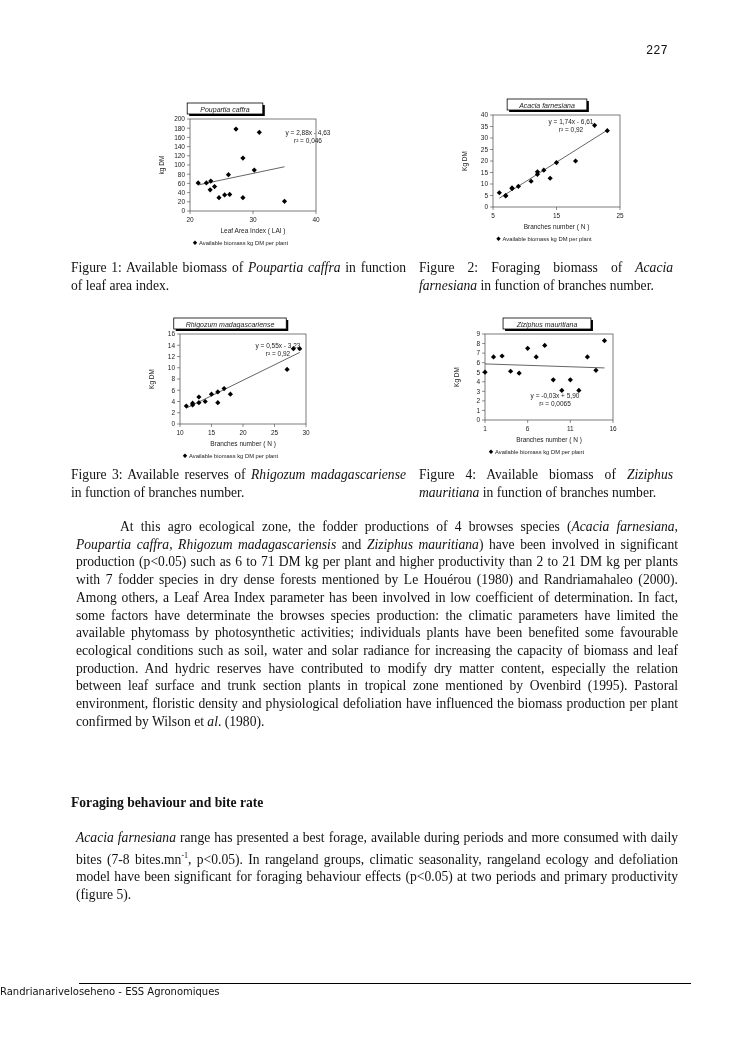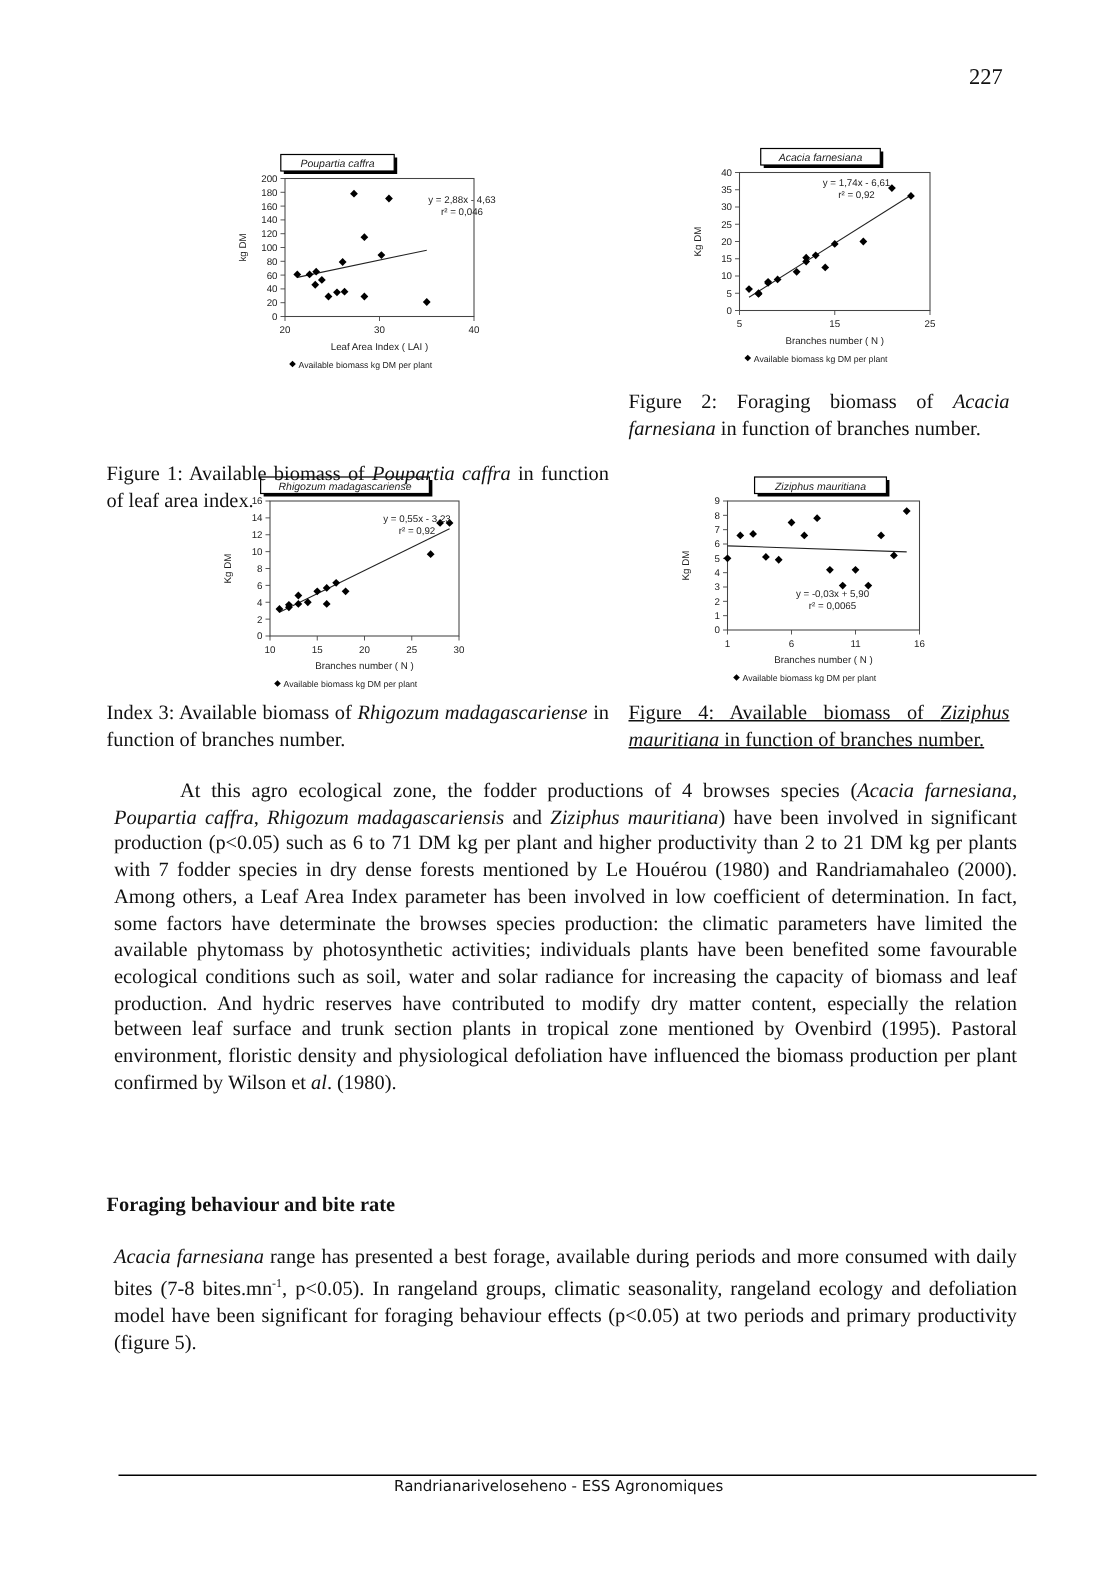--- a/index.html
+++ b/index.html
@@ -1,26 +1,26 @@
 <!DOCTYPE html>
 <html><head>
 <meta charset="utf-8">
 <style>
   html,body{margin:0;padding:0;background:#fff;}
   body{width:745px;height:1053px;position:relative;font-family:"Liberation Serif",serif;color:#111;overflow:hidden;}
-  .page-num{position:absolute;top:44px;left:646px;font-family:Liberation Serif, serif;font-size:15px;}
+  .page-num{position:absolute;top:44px;left:646px;font-family:Liberation Mono, monospace;font-size:12px;}
   .chart{position:absolute;}
   .chart svg{display:block;overflow:visible;}
   .chart text{font-family:"Liberation Sans",sans-serif;fill:#222;}
   .caption{position:absolute;font-size:13.6px;line-height:17.5px;text-align:justify;}
   .caption i{font-style:italic;}
   .body-text{position:absolute;left:76px;width:602px;font-size:13.6px;line-height:17.7px;text-align:justify;}
   .heading{position:absolute;left:71px;top:795px;font-size:13.6px;font-weight:bold;text-align:center;}
   .footer-line{position:absolute;left:79px;top:983px;width:612px;border-top:1px solid #000;}
-  .footer{position:absolute;left:0;width:745px;top:986px;text-align:center;font-family:"DejaVu Sans",sans-serif;font-size:10px;}
+  .footer{position:absolute;left:0;width:745px;top:986px;font-family:"DejaVu Sans",sans-serif;font-size:10px;}
 </style>
 </head>
 <body>
 
 <div class="page-num">227</div>
 
 <div class="chart" id="chart0" style="left:150px;top:95px;">
     <svg width="200" height="160" viewBox="0 0 200 160">
       <rect x="39.2" y="10" width="75.6" height="11" fill="#000"></rect>
       <rect x="37.2" y="8" width="75.6" height="11" fill="#fff" stroke="#000" stroke-width="0.8"></rect>
@@ -241,30 +241,30 @@
       <path d="M132.4 42.333333333333336L135 44.93333333333334L132.4 47.53333333333334L129.8 44.93333333333334Z" fill="#000"></path>
       <path d="M140.93333333333334 55.7111111111111L143.53333333333333 58.3111111111111L140.93333333333334 60.911111111111104L138.33333333333334 58.3111111111111Z" fill="#000"></path>
       <path d="M149.46666666666667 26.08888888888888L152.06666666666666 28.688888888888883L149.46666666666667 31.288888888888884L146.86666666666667 28.688888888888883Z" fill="#000"></path>
       <text x="100" y="86" font-size="6.5" text-anchor="middle">y = -0,03x  + 5,90</text>
       <text x="100" y="94" font-size="6.5" text-anchor="middle">r² = 0,0065</text>
       <path d="M36 137.5L38.2 139.7L36 141.9L33.8 139.7Z" fill="#000"></path>
       <text x="40" y="142" font-size="5.8">Available biomass kg DM per plant</text>
     </svg>
   </div>
 
-<div class="caption" style="left:71px;top:259px;width:335px;margin-top:48px;">
+<div class="caption" style="left:71px;top:259px;width:335px;">
   <span>Figure 1: Available biomass of </span><i>Poupartia caffra</i><span> in function of leaf area index.</span>
 </div>
 <div class="caption" style="left:419px;top:259px;width:254px;">
   <span>Figure 2: Foraging biomass of </span><i>Acacia farnesiana</i><span> in function of branches number.</span>
 </div>
 <div class="caption" style="left:71px;top:466px;width:335px;">
-  <span>Index 3: Available biomass of </span><i>Rhigozum madagascariense</i><span> in function of branches number.</span>
-</div>
-<div class="caption" style="left:419px;top:466px;width:254px;text-decoration:underline;">
+  <span>Figure 3: Available reserves of </span><i>Rhigozum madagascariense</i><span> in function of branches number.</span>
+</div>
+<div class="caption" style="left:419px;top:466px;width:254px;">
   <span>Figure 4: Available biomass of </span><i>Ziziphus mauritiana</i><span> in function of branches number.</span>
 </div>
 
 <div class="body-text" style="top:518px;text-indent:44px;">
   <span>At this agro ecological zone, the fodder productions of 4 browses species (</span><i>Acacia farnesiana</i><span>, </span><i>Poupartia caffra</i><span>, </span><i>Rhigozum madagascariensis</i><span> and </span><i>Ziziphus mauritiana</i><span>) have been involved in significant production (p&lt;0.05) such as 6 to 71 DM kg per plant and higher productivity than 2 to 21 DM kg per plants with 7 fodder species in dry dense forests mentioned by Le Houérou (1980) and Randriamahaleo (2000). Among others, a Leaf Area Index parameter has been involved in low coefficient of determination. In fact, some factors have determinate the browses species production: the climatic parameters have limited the available phytomass by photosynthetic activities; individuals plants have been benefited some favourable ecological conditions such as soil, water and solar radiance for increasing the capacity of biomass and leaf production. And hydric reserves have contributed to modify dry matter content, especially the relation between leaf surface and trunk section plants in tropical zone mentioned by Ovenbird (1995). Pastoral environment, floristic density and physiological defoliation have influenced the biomass production per plant confirmed by Wilson et </span><i>al</i><span>. (1980).</span>
 </div>
 
 <div class="heading">Foraging behaviour and bite rate</div>
 
 <div class="body-text" style="top:829px;">

